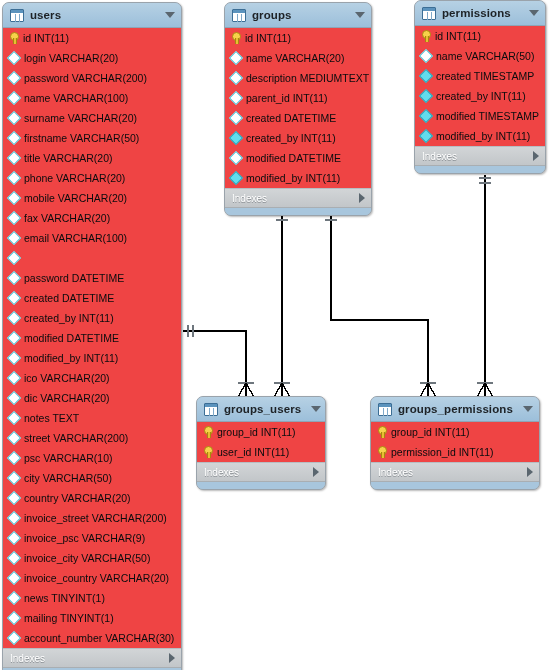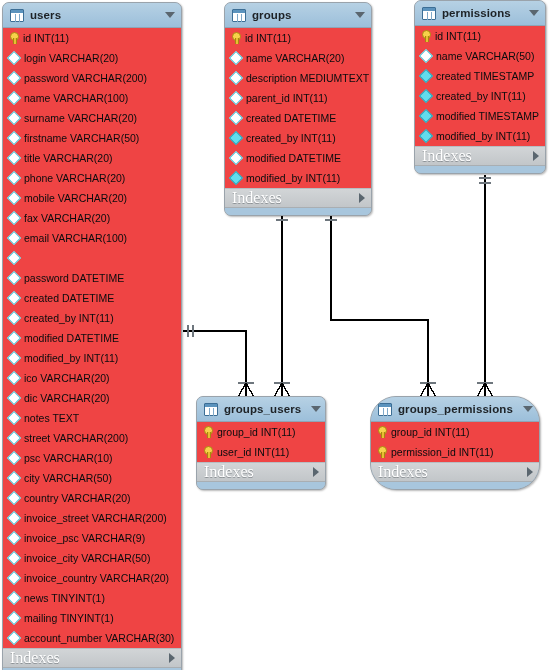--- a/index.html
+++ b/index.html
@@ -155,25 +155,24 @@
   .idx-bar {
     height: 19px;
     background: linear-gradient(to bottom, #d2d5d7 0%, #c2c6c9 100%);
     border-bottom: 1px solid #a9aeb2;
     display: flex;
     align-items: center;
     padding: 0 6px 0 7px;
   }
 
   .idx-label {
-    font-size: 16px;
+    font-size: 10px;
     color: #ffffff;
     text-shadow: 0 1px 0 #8d9296;
     flex: 1 1 auto;
-    font-family: Liberation Serif, serif;
   }
 
   .idx-arrow {
     width: 0; height: 0;
     border-top: 5px solid transparent;
     border-bottom: 5px solid transparent;
     border-left: 6px solid #5a666f;
   }
 
   .card-foot {
@@ -483,21 +482,21 @@
             <span class="ic-key"></span>
             <span class="col-name">user_id INT(11)</span>
           </div>
         </div>
         <div class="idx-bar">
           <span class="idx-label">Indexes</span>
           <span class="idx-arrow"></span>
         </div>
         <div class="card-foot"></div>
       </div>
-      <div class="table-card" style="left: 370px; top: 396px; width: 170px; border-radius: 26px;">
+      <div class="table-card" style="left: 370px; top: 396px; width: 170px;">
         <div class="card-head">
           <span class="tbl-icon"></span>
           <span class="card-title">groups_permissions</span>
           <span class="collapse-arrow"></span>
         </div>
         <div class="col-list">
           <div class="col-row">
             <span class="ic-key"></span>
             <span class="col-name">group_id INT(11)</span>
           </div>

